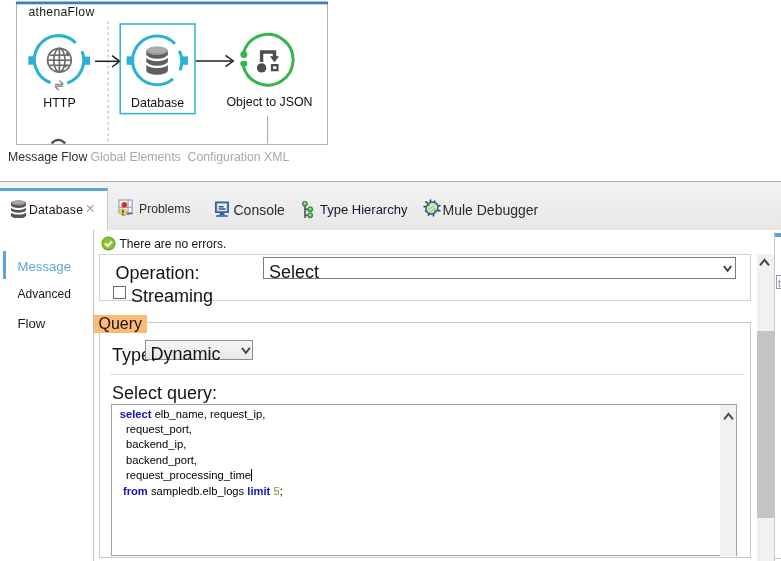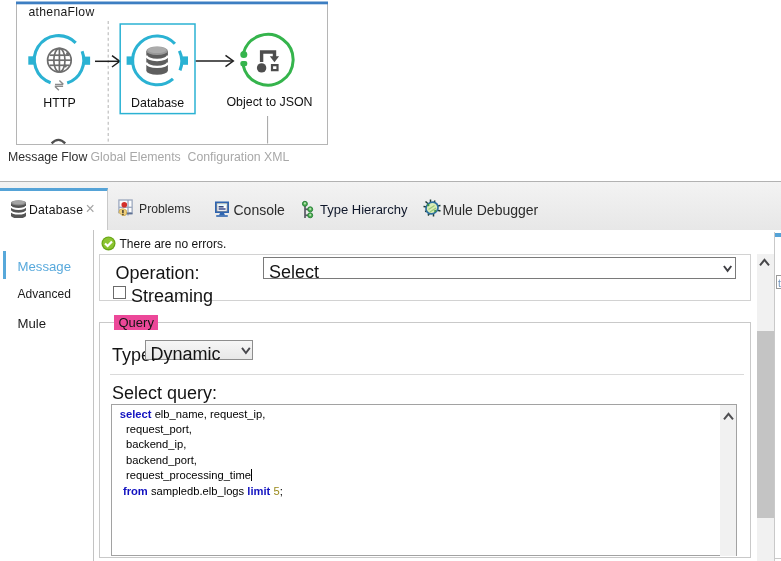--- a/index.html
+++ b/index.html
@@ -153,21 +153,21 @@
   <ellipse cx="9" cy="9" rx="6.3" ry="5.6" transform="rotate(-38 9 9)" fill="#d9edb6" stroke="#2e6f9e" stroke-width="1.7"></ellipse>
   <circle cx="5.3" cy="6" r="1.2" fill="#3c9247"></circle>
   <path d="M5.5,10.5 L11.5,6.5 M7,13 L13,9" stroke="#9cc87a" stroke-width="1.2"></path>
   <path d="M11.3,12.6 l1.8,-1.2" stroke="#3c9247" stroke-width="1.8"></path>
 </svg>
 <div class="a" style="left:442.5px;top:202px;font-size:14px;color:#2c2c2c">Mule Debugger</div>
 
 <div class="a" style="left:3px;top:250.5px;width:3.4px;height:28.6px;background:#57a8da"></div>
 <div class="a" style="left:17.5px;top:258.5px;font-size:13.2px;color:#58a9dc">Message</div>
 <div class="a" style="left:17.5px;top:287.3px;font-size:12px;color:#1c1c1c">Advanced</div>
-<div class="a" style="left:17.5px;top:316px;font-size:13.2px;color:#1c1c1c">Mule</div>
+<div class="a" style="left:17.5px;top:316px;font-size:13.2px;color:#1c1c1c">Flow</div>
 <div class="a" style="left:92.5px;top:229.5px;width:1px;height:331.5px;background:#c3c3c3"></div>
 
 <svg class="a" style="left:100.5px;top:235.5px" width="15" height="15" viewBox="0 0 15 15">
   <circle cx="7.5" cy="7.5" r="7" fill="#68a616"></circle>
   <circle cx="7.5" cy="7.3" r="5.8" fill="#8cc431"></circle>
   <path d="M7.3,4.2 a5 5 0 0 1 4.5,2" fill="#a6d553" stroke="none"></path>
   <path d="M4,7.5 L6.6,10 L11,5.4" fill="none" stroke="#fff" stroke-width="2.2"></path>
 </svg>
 <div class="a" style="left:119.5px;top:236.5px;font-size:12px;color:#141414">There are no errors.</div>
 
@@ -175,21 +175,21 @@
 <div class="a t12" style="left:115.5px;top:263.2px">Operation:</div>
 <div class="a" style="left:263px;top:257px;width:472.5px;height:22.3px;border:1px solid #7a7a7a;background:#fff"></div>
 <div class="a t12" style="left:269px;top:261.8px">Select</div>
 <svg class="a" style="left:722.5px;top:264.8px" width="10" height="9" viewBox="0 0 10 9">
   <path d="M0.9,1 L4.6,5.9 L8.3,1" fill="none" stroke="#3f3f44" stroke-width="1.9"></path>
 </svg>
 <div class="a" style="left:112.5px;top:285.5px;width:13px;height:13px;border:1px solid #6b6b6b;background:#fff"></div>
 <div class="a t12" style="left:131px;top:286.3px">Streaming</div>
 
 <div class="a" style="left:99px;top:321.5px;width:651.5px;height:236.5px;border:1px solid #c9c9c9"></div>
-<div class="a" style="left:114px;top:314.8px;background:#ec4899;padding:0 4.5px;font-size:13px;color:#141414">Query</div>
+<div class="a" style="left:94px;top:314.8px;background:#fdba74;padding:0 4.5px;font-size:16px;color:#141414">Query</div>
 <div class="a t12" style="left:112px;top:345.3px">Type:</div>
 <div class="a" style="left:145px;top:339.5px;width:108px;height:20px;border:1px solid #8e8e8e;background:linear-gradient(#f6f6f6,#e8e8e8)"></div>
 <div class="a t12" style="left:150.5px;top:344.3px">Dynamic</div>
 <svg class="a" style="left:240.5px;top:347.3px" width="10" height="8" viewBox="0 0 10 8">
   <path d="M1,0.9 L4.9,6 L8.8,0.9" fill="none" stroke="#47474c" stroke-width="1.9"></path>
 </svg>
 <div class="a" style="left:110px;top:373.8px;width:634px;height:1px;background:#dadada"></div>
 <div class="a t12" style="left:112px;top:383px">Select query:</div>
 
 <div class="a" style="left:110.5px;top:404px;width:626.5px;height:152px;border:1px solid #a2a2a2;background:#fff"></div>

